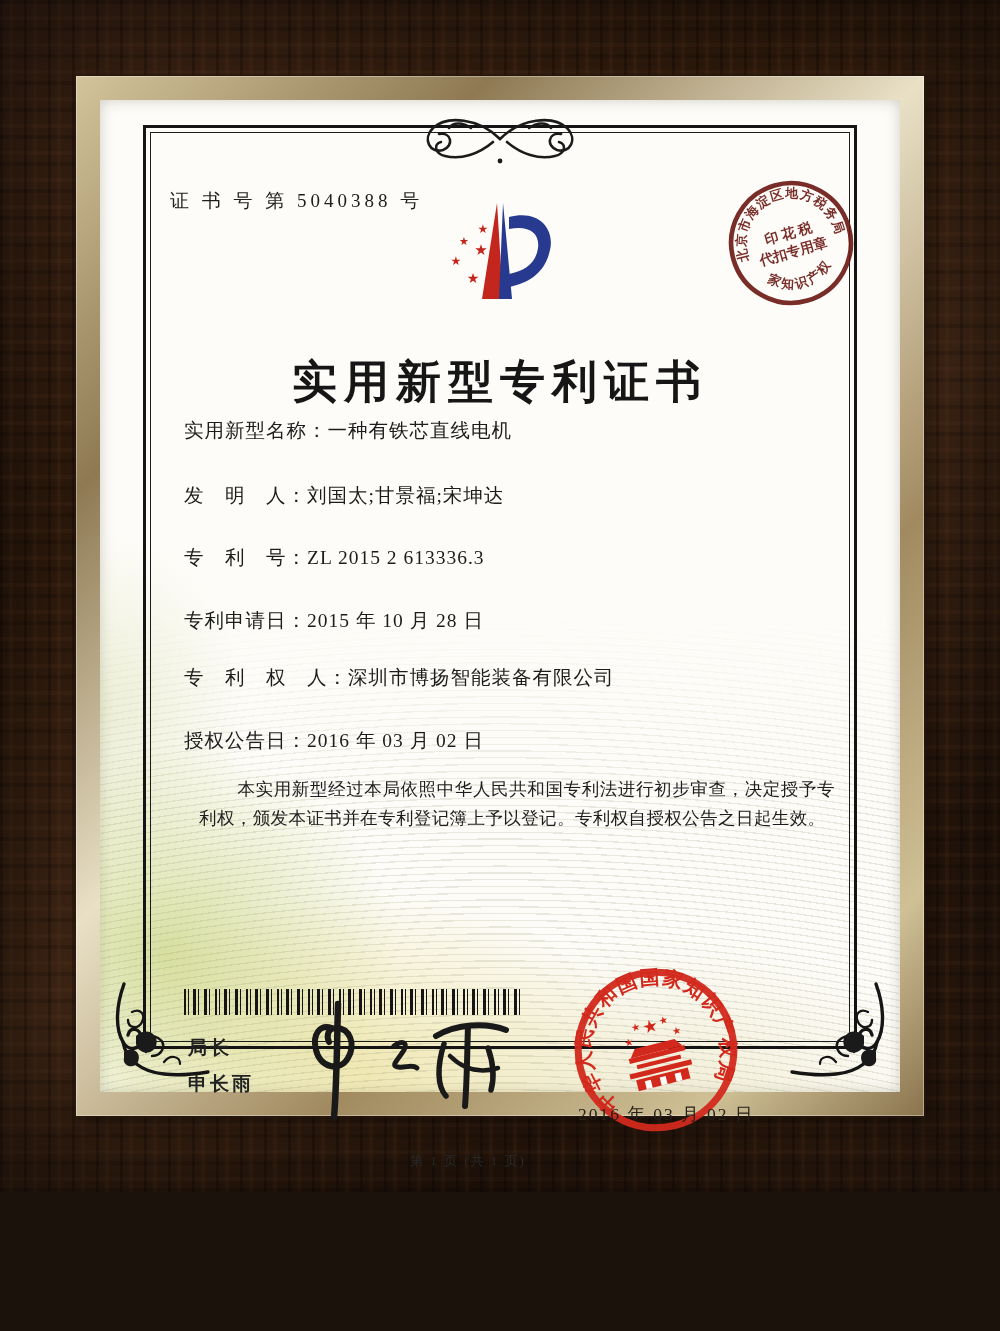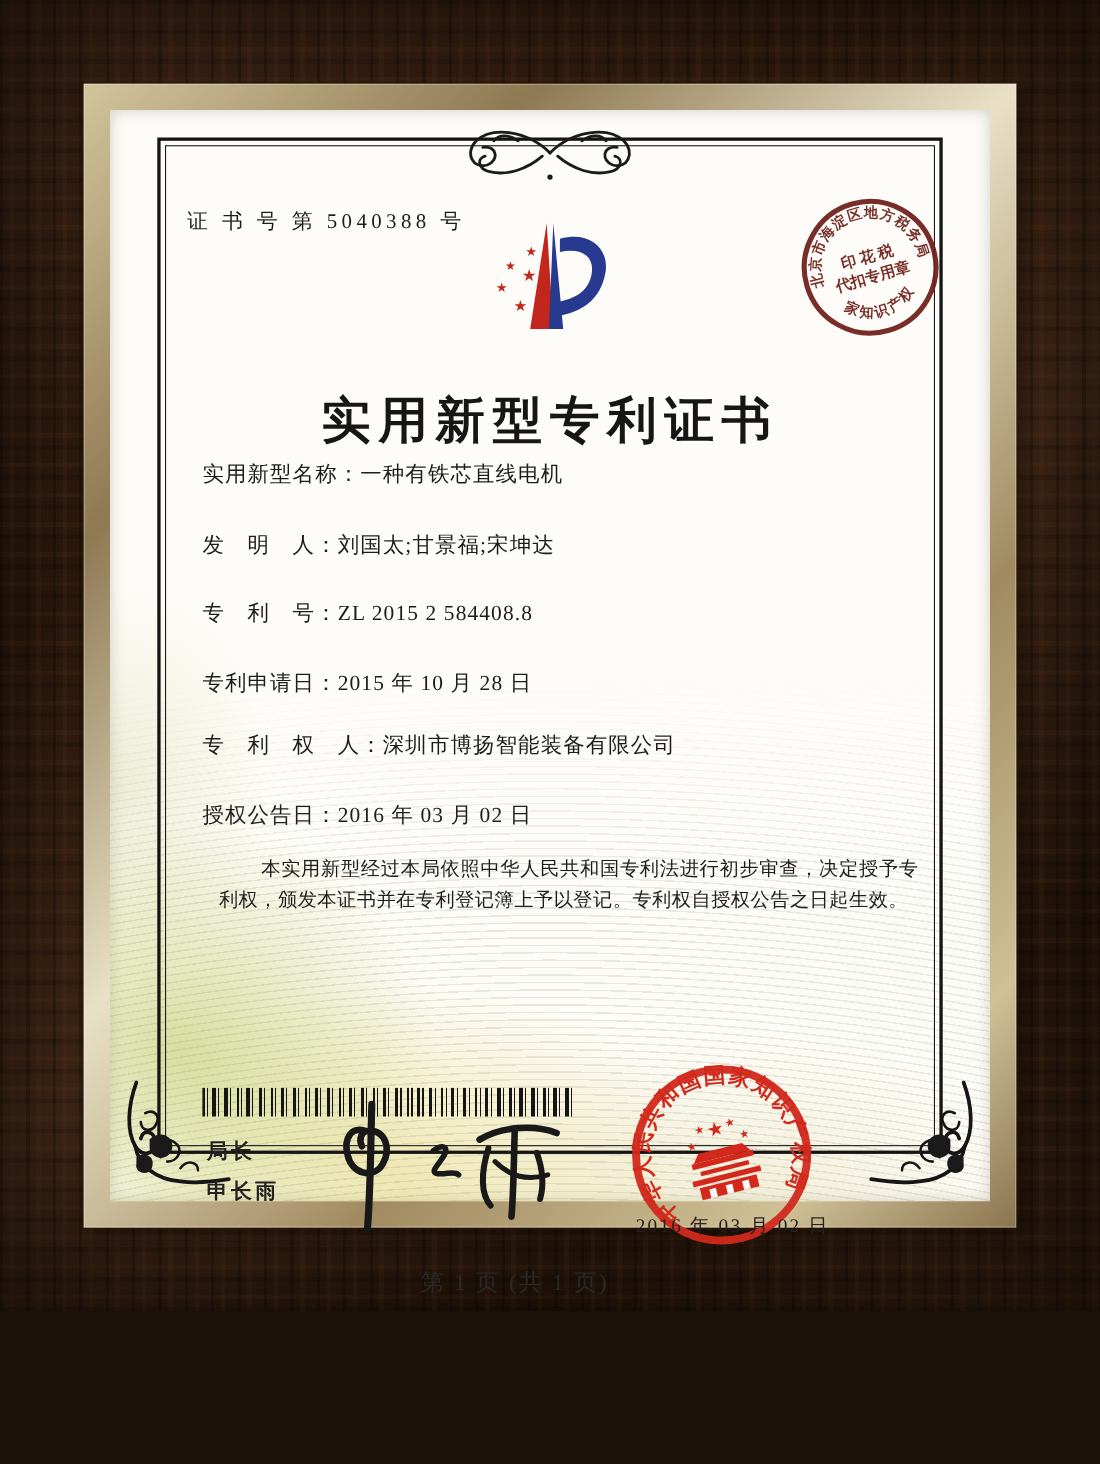--- a/index.html
+++ b/index.html
@@ -58,21 +58,21 @@
       #151515 14px 15px, transparent 15px 20px,
       #151515 20px 23px, transparent 23px 25px,
       #151515 25px 26px, transparent 26px 31px);}
   .officer{position:absolute;left:88px;top:930px;font-family:Liberation Sans, sans-serif;
     font-weight:600;color:#222;font-size:19px;letter-spacing:3px;line-height:36px;}
   .signature{position:absolute;left:198px;top:898px;}
   .seal{position:absolute;left:468px;top:862px;transform:rotate(-14deg);}
   .seal-date{position:absolute;left:478px;top:1002px;font-size:17.5px;letter-spacing:2px;color:#26211c;white-space:nowrap;}
   .stamp{position:absolute;left:626px;top:78px;transform:rotate(-16deg);opacity:.92;}
   .footer{position:absolute;left:0;width:100%;top:1052px;text-align:center;transform:translateX(-32px);
-    font-size:21px;letter-spacing:2px;color:#2a2a2a;}
+    font-size:13px;letter-spacing:2px;color:#2a2a2a;}
 </style>
 </head>
 <body>
 
 <div class="stage">
   <div class="wood"></div>
   <div class="gold"></div>
 
   <div class="paper">
     <div class="tint"></div>
@@ -123,21 +123,21 @@
       <text x="44" y="60" font-size="15" fill="#c3261d" text-anchor="middle">★</text>
       <text x="19" y="70" font-size="12" fill="#c3261d" text-anchor="middle">★</text>
       <text x="36" y="88" font-size="14" fill="#c3261d" text-anchor="middle">★</text>
     </svg>
 
     <div class="title">实用新型专利证书</div>
 
     <div class="fields">
       <div class="field-row" style="top:317px"><span>实用新型名称：</span><span>一种有铁芯直线电机</span></div>
       <div class="field-row" style="top:382px"><span>发　明　人：</span><span>刘国太;甘景福;宋坤达</span></div>
-      <div class="field-row" style="top:444px"><span>专　利　号：</span><span>ZL 2015 2 584408.8</span></div>
+      <div class="field-row" style="top:444px"><span>专　利　号：</span><span>ZL 2015 2 613336.3</span></div>
       <div class="field-row" style="top:507px"><span>专利申请日：</span><span>2015 年 10 月 28 日</span></div>
       <div class="field-row" style="top:564px"><span>专　利　权　人：</span><span>深圳市博扬智能装备有限公司</span></div>
       <div class="field-row" style="top:627px"><span>授权公告日：</span><span>2016 年 03 月 02 日</span></div>
     </div>
 
     <div class="paras">
       <p>本实用新型经过本局依照中华人民共和国专利法进行初步审查，决定授予专利权，颁发本证书并在专利登记簿上予以登记。专利权自授权公告之日起生效。</p>
     </div>
 
     <div class="barcode"></div>

